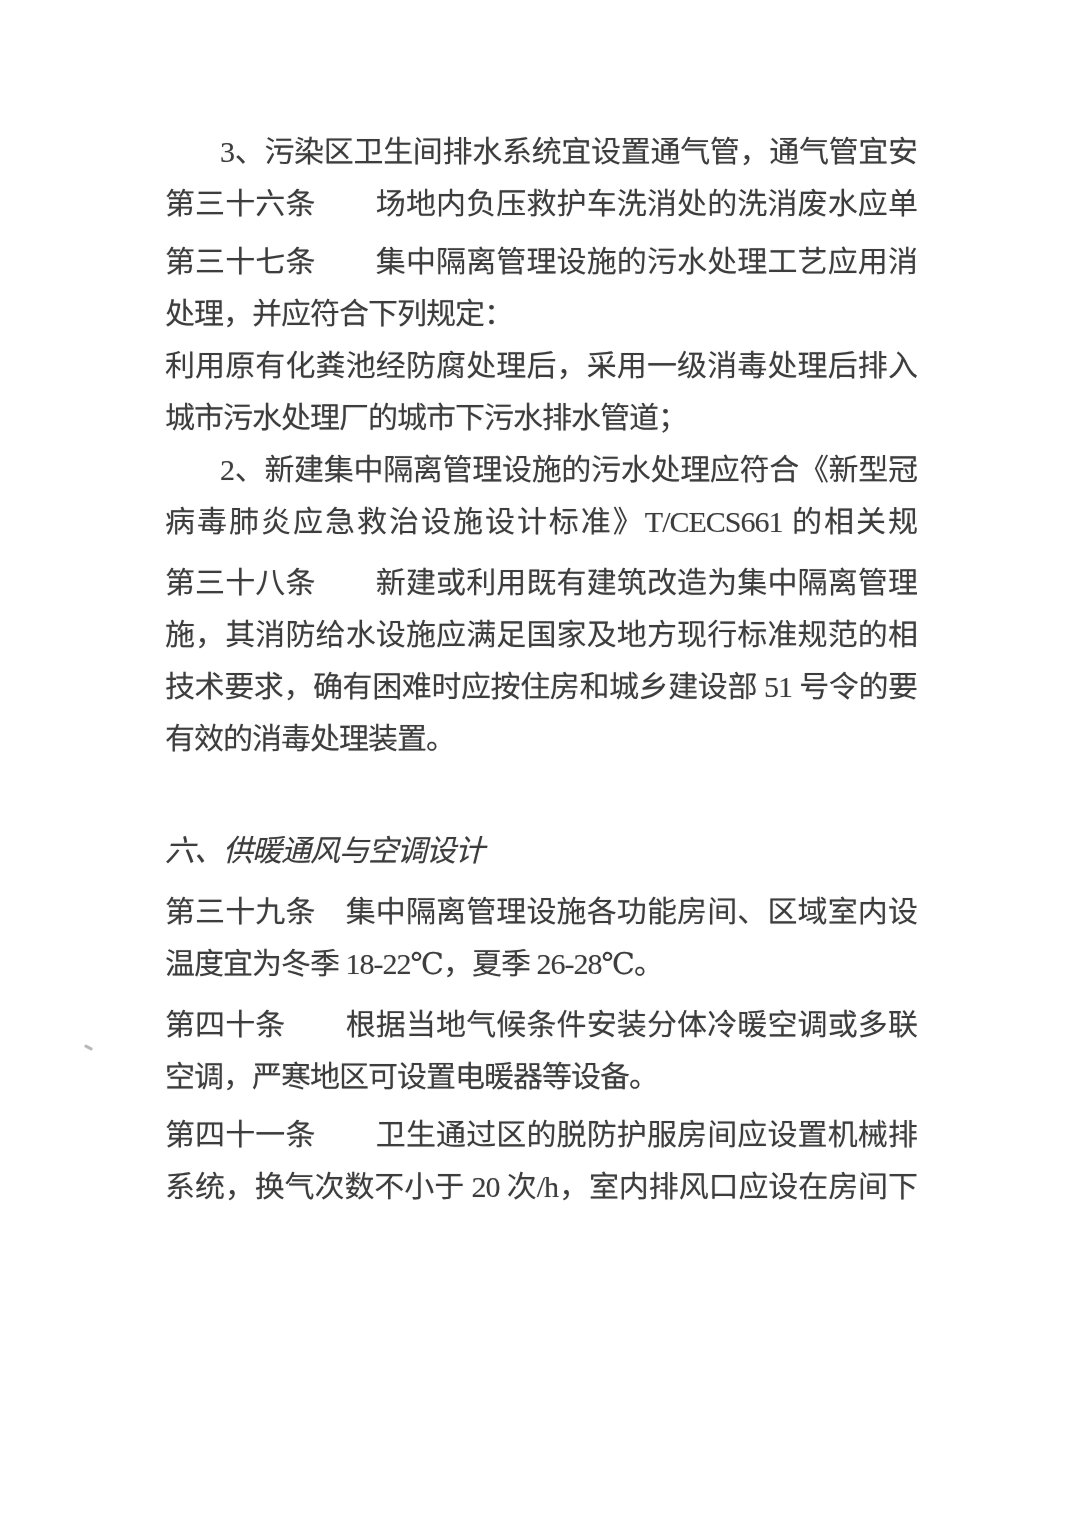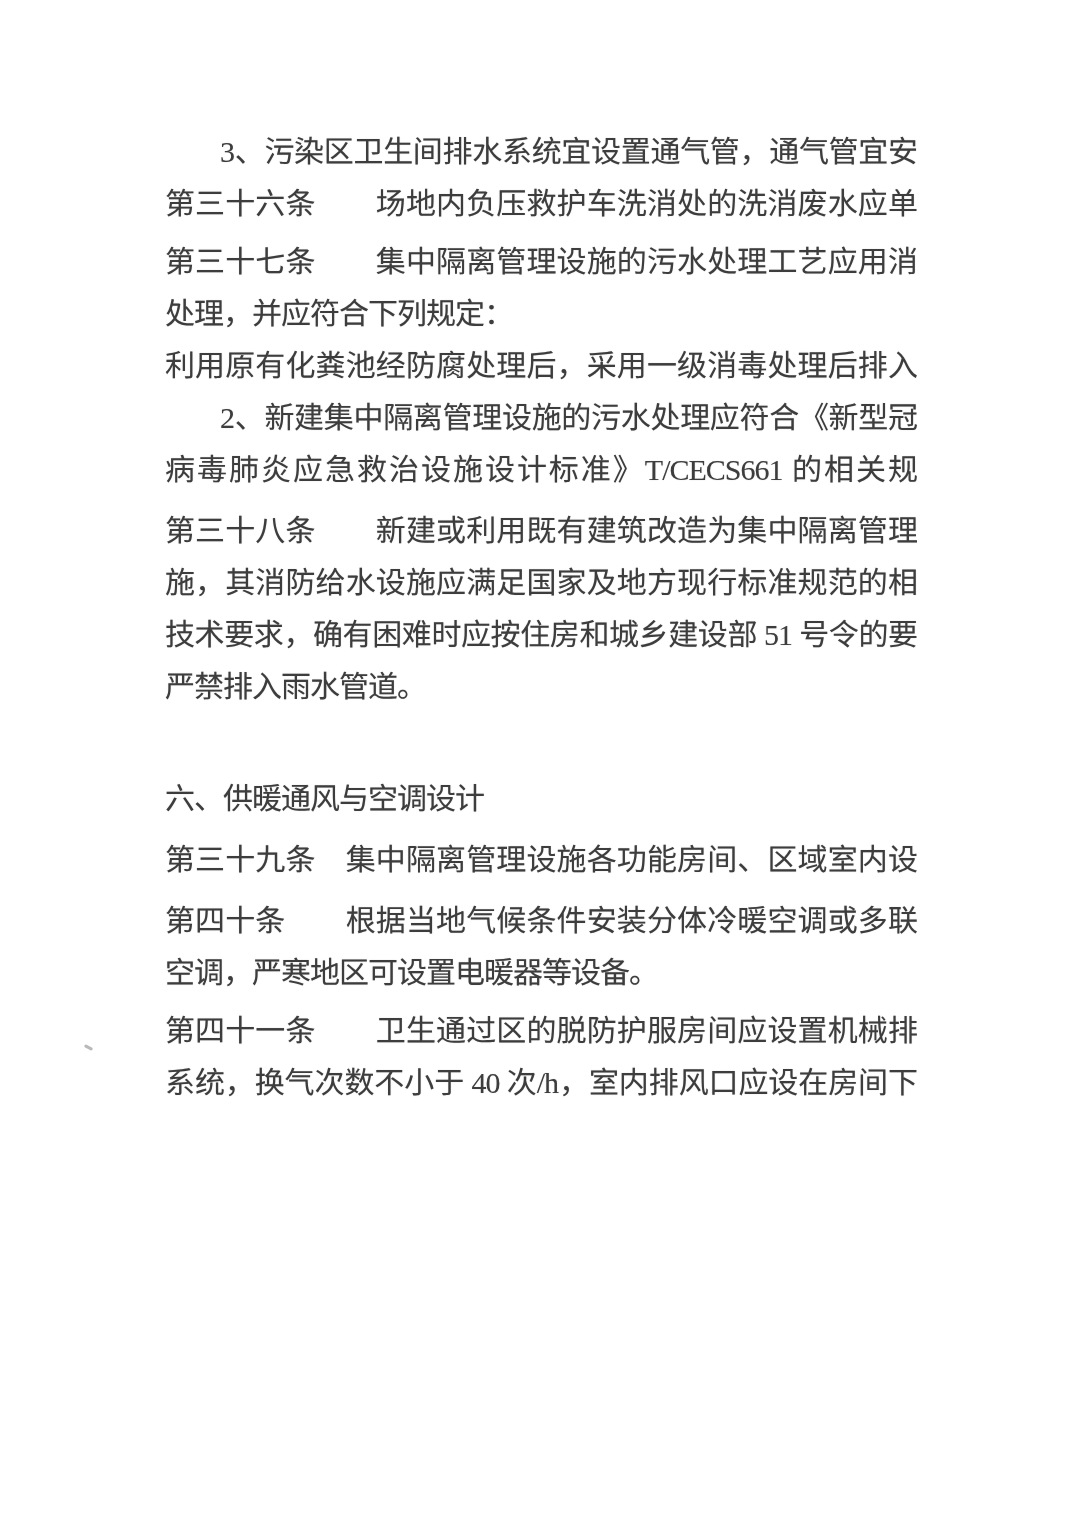--- a/index.html
+++ b/index.html
@@ -22,21 +22,21 @@
     width: 752px;
   }
   .para {
     margin: 0;
     padding: 0;
   }
   
   .gap-none    { margin-top: 0; }
   .gap-small   { margin-top: 6px; }
   .gap-medium  { margin-top: 9px; }
-  .gap-section { margin-top: 60px; margin-bottom: 6px; }
+  .gap-section { margin-top: 60px; margin-bottom: 6px; font-style: italic; }
   .line {
     font-size: 30px;
     line-height: 52px;
     height: 52px;
     color: #3d3d3d;
     letter-spacing: -1px;
     white-space: pre-wrap;
     text-align: justify;
     text-align-last: left;
     text-shadow: 0 0 1px rgba(70,70,70,0.35);
@@ -71,39 +71,41 @@
       </div>
       <div class="para gap-none">
         <div class="line justify">第三十六条　　场地内负压救护车洗消处的洗消废水应单独</div>
       </div>
       <div class="para gap-small">
         <div class="line justify">第三十七条　　集中隔离管理设施的污水处理工艺应用消毒</div>
         <div class="line">处理，并应符合下列规定：</div>
       </div>
       <div class="para gap-none">
         <div class="line justify">利用原有化粪池经防腐处理后，采用一级消毒处理后排入有</div>
+        <div class="line">城市污水处理厂的城市下污水排水管道；</div>
       </div>
       <div class="para gap-none">
         <div class="line indent justify">2、新建集中隔离管理设施的污水处理应符合《新型冠状</div>
         <div class="line">病毒肺炎应急救治设施设计标准》T/CECS661 的相关规定。</div>
       </div>
       <div class="para gap-medium">
         <div class="line justify">第三十八条　　新建或利用既有建筑改造为集中隔离管理设</div>
         <div class="line justify">施，其消防给水设施应满足国家及地方现行标准规范的相关</div>
         <div class="line justify">技术要求，确有困难时应按住房和城乡建设部 51 号令的要</div>
-        <div class="line">严禁排入雨水管道。</div>
+        <div class="line">有效的消毒处理装置。</div>
       </div>
       <div class="para gap-section">
         <div class="line">六、供暖通风与空调设计</div>
       </div>
       <div class="para gap-medium">
         <div class="line justify">第三十九条　集中隔离管理设施各功能房间、区域室内设计</div>
+        <div class="line">温度宜为冬季 18-22℃，夏季 26-28℃。</div>
       </div>
       <div class="para gap-medium">
         <div class="line justify">第四十条　　根据当地气候条件安装分体冷暖空调或多联机</div>
         <div class="line">空调，严寒地区可设置电暖器等设备。</div>
       </div>
       <div class="para gap-small">
         <div class="line justify">第四十一条　　卫生通过区的脱防护服房间应设置机械排风</div>
-        <div class="line justify">系统，换气次数不小于 40 次/h，室内排风口应设在房间下</div>
+        <div class="line justify">系统，换气次数不小于 20 次/h，室内排风口应设在房间下</div>
       </div>
     </div>
 </div>
 
 </body></html>

